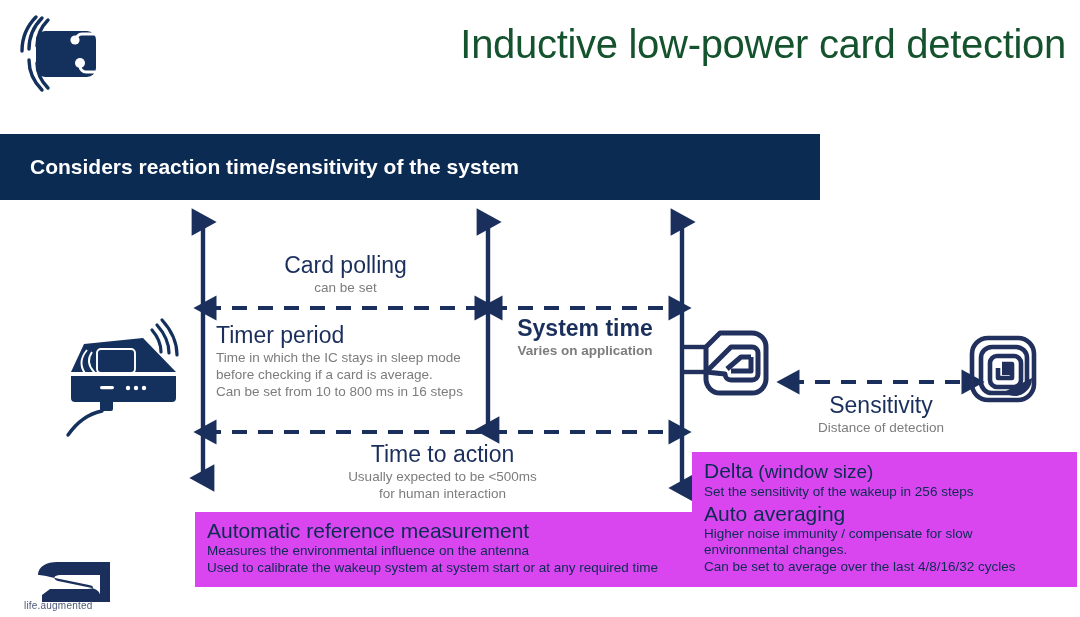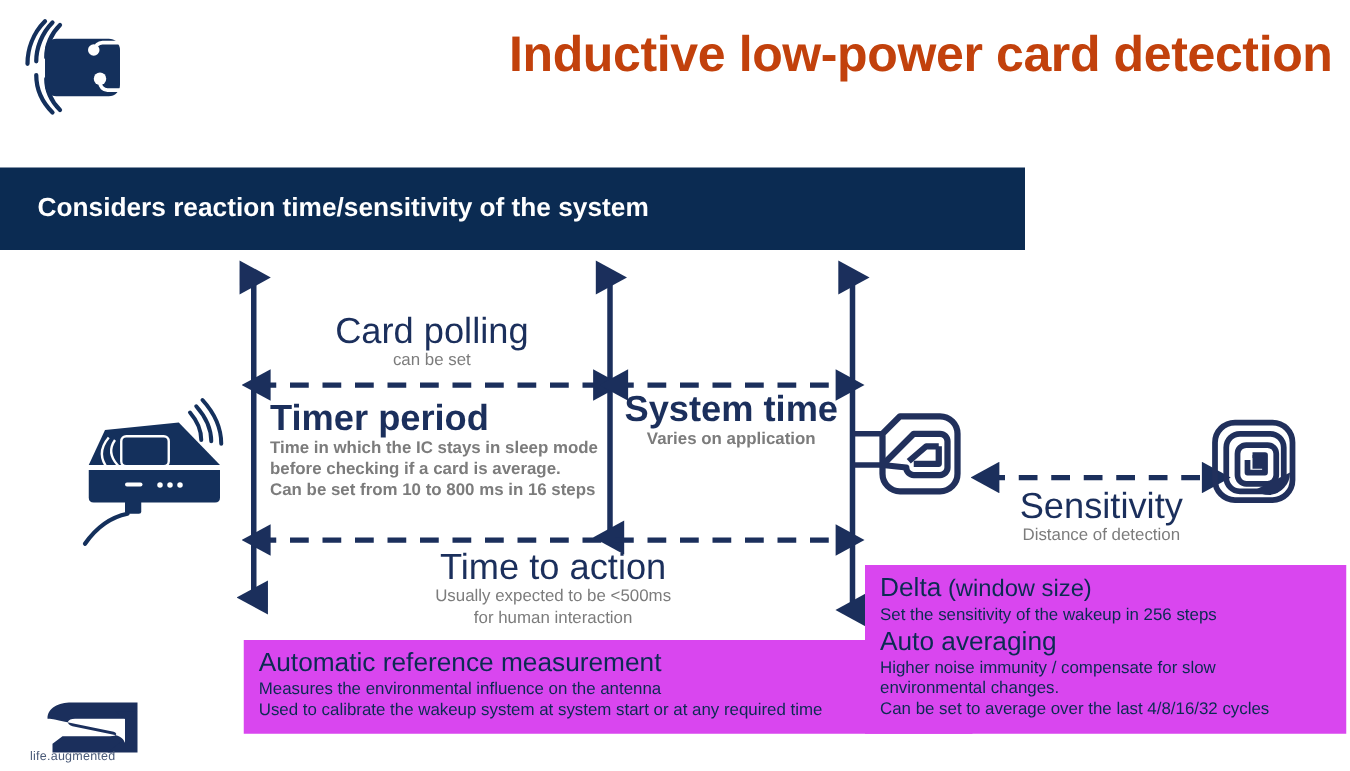--- a/index.html
+++ b/index.html
@@ -23,22 +23,22 @@
     left: 18px;
     top: 8px;
     width: 96px;
     height: 92px;
   }
   #slide-title {
     position: absolute;
     right: 14px;
     top: 22px;
     font-size: 40px;
-    color: #c2410c;
-    font-weight: 700;
+    color: #14532d;
+    font-weight: 400;
     letter-spacing: -0.3px;
     white-space: nowrap;
     text-align: right;
   }
   
   #banner {
     position: absolute;
     left: 0;
     top: 120px;
     width: 820px;
@@ -64,41 +64,40 @@
     width: 1080px;
     height: 617px;
     pointer-events: none;
   }
   
   .lbl {
     position: absolute;
   }
   .lbl .big {
     color: #1b2f5c;
-    font-size: 29px;
+    font-size: 23px;
     line-height: 27px;
     white-space: nowrap;
   }
   .lbl .sub {
     color: #7c7c7c;
     font-size: 13.5px;
     line-height: 17px;
     white-space: nowrap;
   }
   .center { text-align: center; }
 
   #card-polling {
     left: 203px;
     top: 252px;
     width: 285px;
   }
   #timer-period {
     left: 216px;
     top: 322px;
-    font-weight: bold;
   }
   #timer-period .sub { white-space: normal; }
   #system-time {
     left: 488px;
     top: 315px;
     width: 194px;
     font-weight: bold;
   }
   #time-to-action {
     left: 203px;

